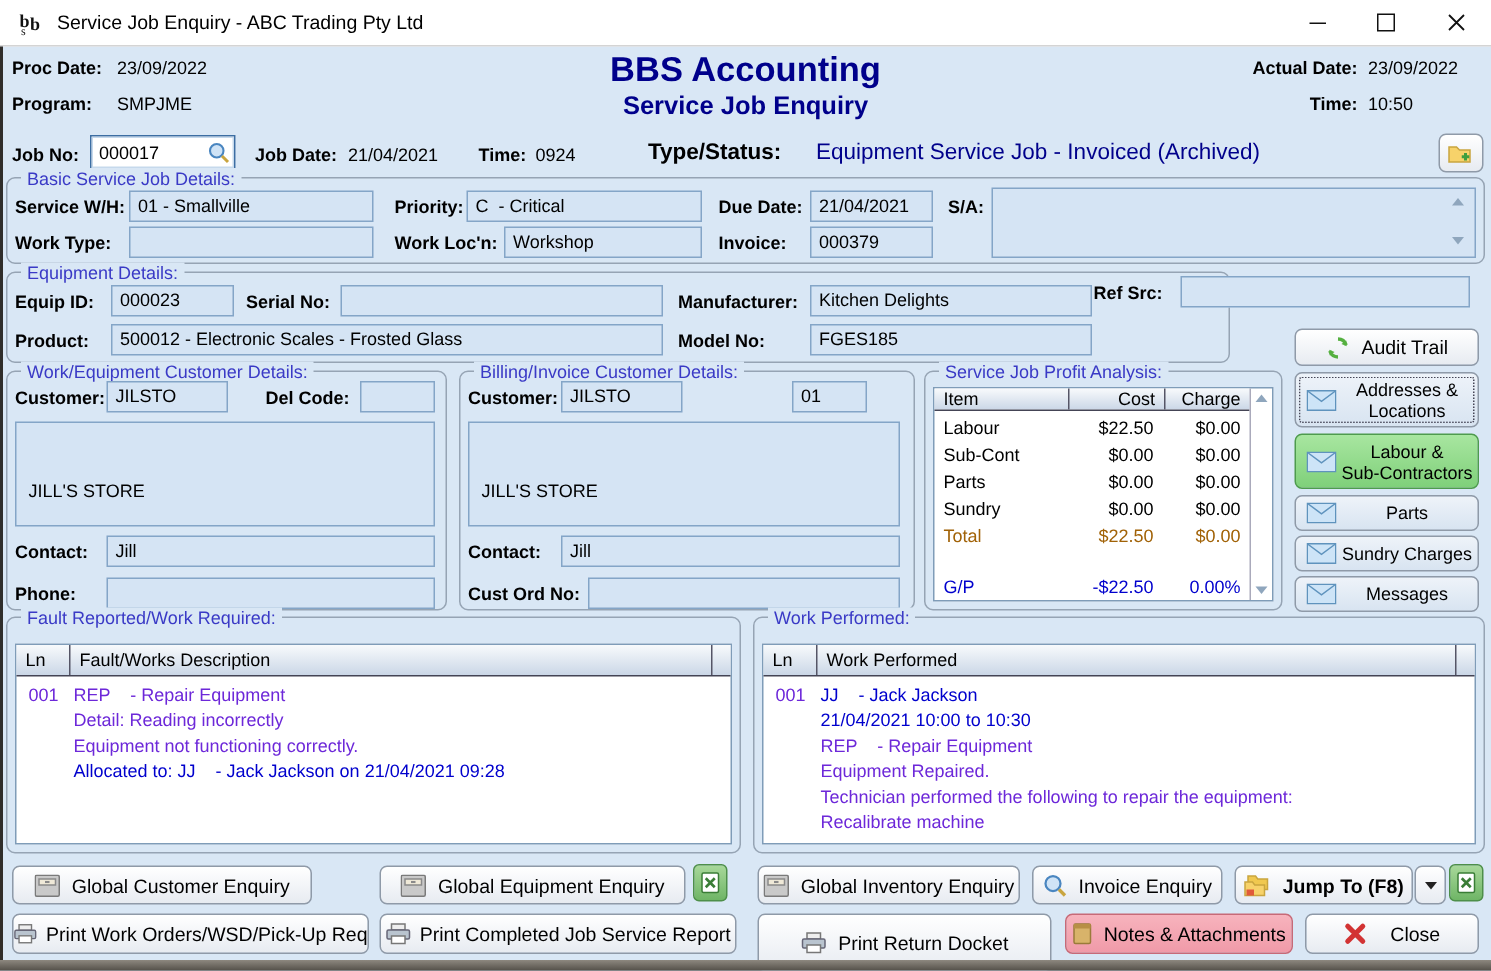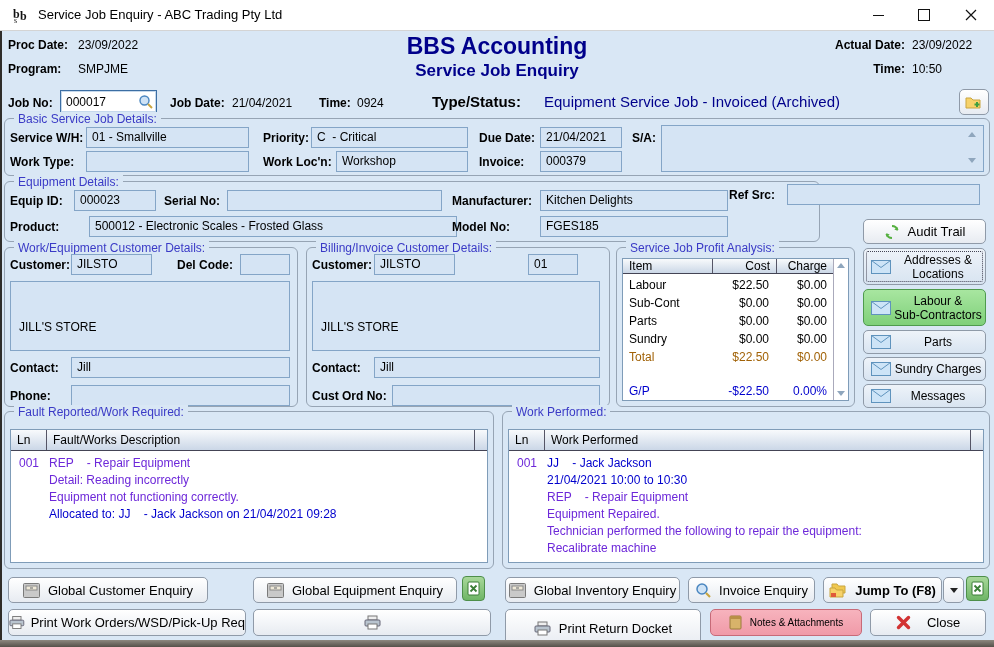--- a/index.html
+++ b/index.html
@@ -110,21 +110,21 @@
 
   <div class="grp" style="left:4px;top:181px;width:816px;height:61px;"></div>
   <span class="grp-title" style="left:14px;top:175px;">Equipment Details:</span>
   <span class="lbl" style="left:10px;top:194px;">Equip ID:</span>
   <div class="fld" style="left:74px;top:190px;width:82px;height:21px;">000023</div>
   <span class="lbl" style="left:164px;top:194px;">Serial No:</span>
   <div class="fld" style="left:227px;top:190px;width:215px;height:21px;"></div>
   <span class="lbl" style="left:452px;top:194px;">Manufacturer:</span>
   <div class="fld" style="left:540px;top:190px;width:188px;height:21px;">Kitchen Delights</div>
   <span class="lbl" style="left:10px;top:220px;">Product:</span>
-  <div class="fld" style="left:74px;top:216px;width:368px;height:21px;margin-left:15px;">500012 - Electronic Scales - Frosted Glass</div>
+  <div class="fld" style="left:74px;top:216px;width:368px;height:21px;">500012 - Electronic Scales - Frosted Glass</div>
   <span class="lbl" style="left:452px;top:220px;">Model No:</span>
   <div class="fld" style="left:540px;top:216px;width:188px;height:21px;">FGES185</div>
   <span class="lbl" style="left:729px;top:188px;">Ref Src:</span>
   <div class="fld" style="left:787px;top:184px;width:193px;height:21px;"></div>
   <div class="btn" style="left:863px;top:219px;width:123px;height:25px;">
     <svg width="16" height="16" viewBox="0 0 16 16">
       <path d="M8,2 A6,6 0 0 1 13.5,6" fill="none" stroke="#55b040" stroke-width="2.2"></path>
       <path d="M8,14 A6,6 0 0 1 2.5,10" fill="none" stroke="#55b040" stroke-width="2.2"></path>
       <path d="M13.5,3 L13.8,6.8 L10.3,5.4 Z" fill="#55b040"></path>
       <path d="M2.5,13 L2.2,9.2 L5.7,10.6 Z" fill="#55b040"></path>
@@ -359,30 +359,31 @@
         <rect x="4" y="9" width="9" height="5" fill="#fff" stroke="#777"></rect>
       </svg>
     <span>Print Work Orders/WSD/Pick-Up Req</span>
   </div>
   <div class="btn" style="left:253px;top:609px;width:238px;height:27px;gap:6px;">
     <svg width="17" height="15" viewBox="0 0 17 15">
         <rect x="4" y="1" width="9" height="4" fill="#eee" stroke="#777"></rect>
         <rect x="1" y="5" width="15" height="6" rx="1" fill="#b9c4cf" stroke="#667"></rect>
         <rect x="4" y="9" width="9" height="5" fill="#fff" stroke="#777"></rect>
       </svg>
+    <span>Print Completed Job Service Report</span>
   </div>
   <div class="btn" style="left:505px;top:609px;width:196px;height:39px;">
     <svg width="17" height="15" viewBox="0 0 17 15">
         <rect x="4" y="1" width="9" height="4" fill="#eee" stroke="#777"></rect>
         <rect x="1" y="5" width="15" height="6" rx="1" fill="#b9c4cf" stroke="#667"></rect>
         <rect x="4" y="9" width="9" height="5" fill="#fff" stroke="#777"></rect>
       </svg>
     <span>Print Return Docket</span>
   </div>
-  <div class="btn" style="left:710px;top:609px;width:152px;height:27px;background:linear-gradient(#f7b3bd,#f09aa8);border-color:#c76a78;font-size:10px;">
+  <div class="btn" style="left:710px;top:609px;width:152px;height:27px;background:linear-gradient(#f7b3bd,#f09aa8);border-color:#c76a78;font-size:13px;">
     <svg width="13" height="15" viewBox="0 0 13 15">
         <rect x="1" y="1" width="11" height="13" rx="1" fill="#d8b36a" stroke="#9a7b3a"></rect>
         <rect x="1" y="1" width="11" height="3" fill="#b88f45"></rect>
       </svg>
     <span>Notes &amp; Attachments</span>
   </div>
   <div class="btn" style="left:870px;top:609px;width:116px;height:27px;gap:16px;">
     <svg width="15" height="15" viewBox="0 0 15 15">
         <path d="M2.5,2.5 L12.5,12.5 M12.5,2.5 L2.5,12.5" stroke="#d23333" stroke-width="3.4" stroke-linecap="round"></path>
       </svg>

